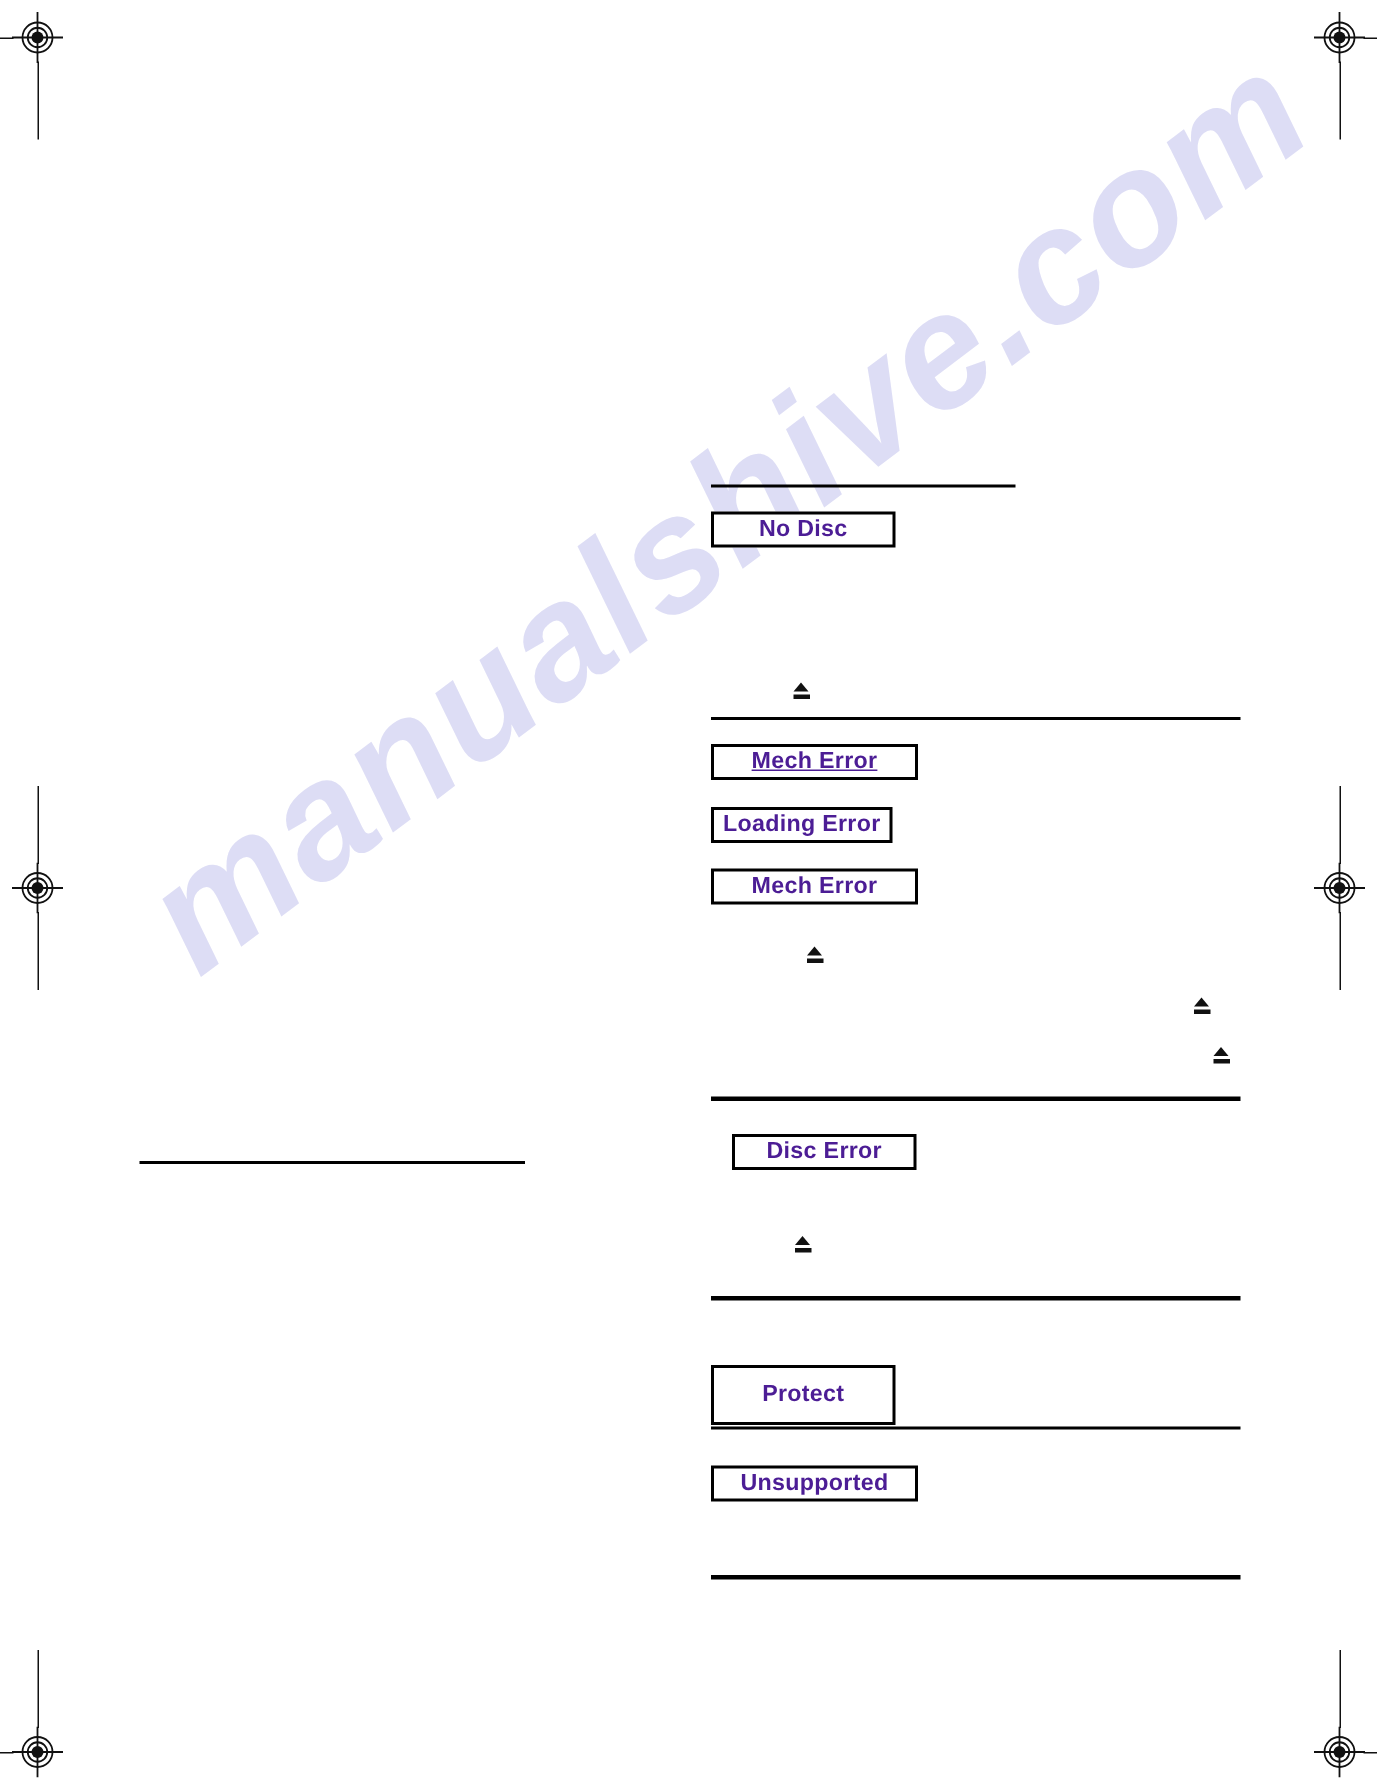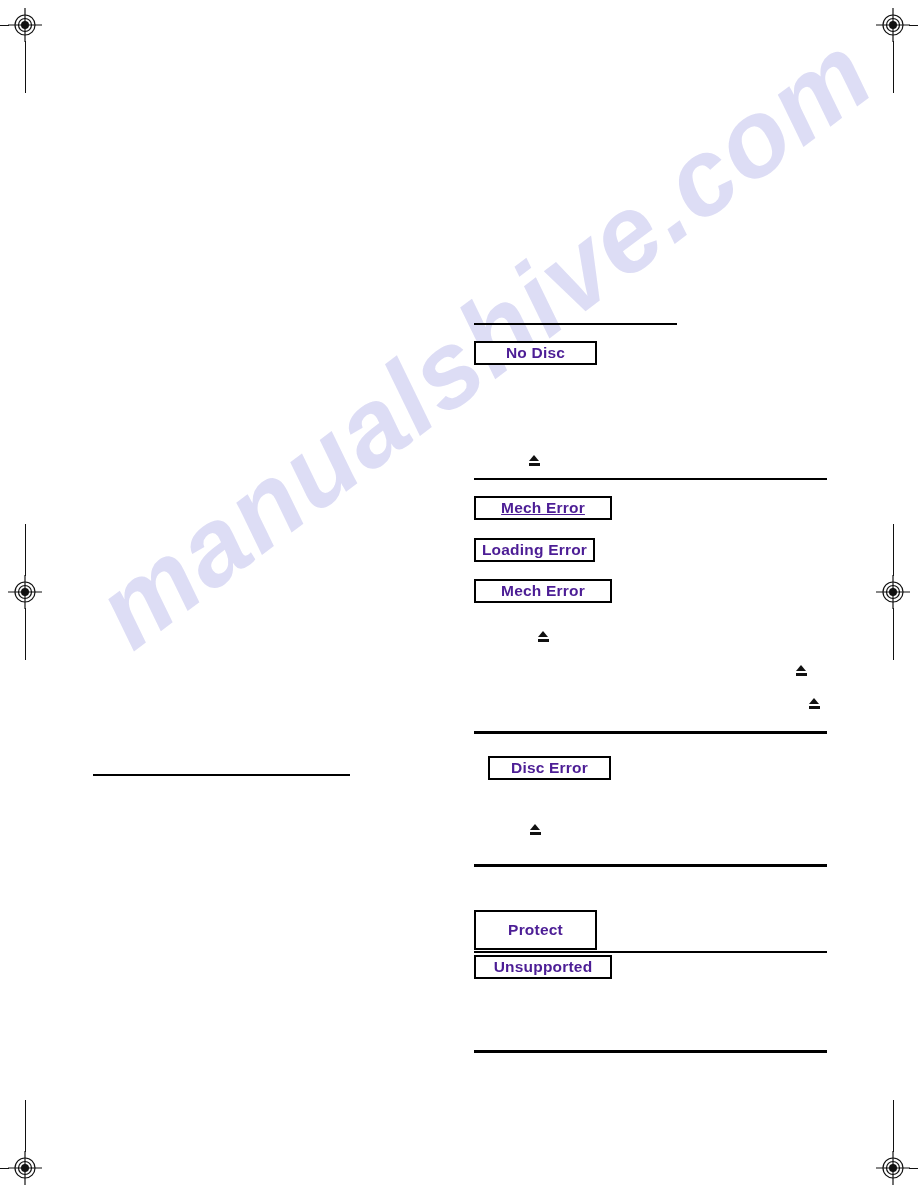--- a/index.html
+++ b/index.html
@@ -224,21 +224,21 @@
       </div>
       <div class="dispbox" style="left: 474px; top: 579px; width: 138px; height: 24px;">
         <span>Mech Error</span>
       </div>
       <div class="dispbox" style="left: 488px; top: 756px; width: 123px; height: 24px;">
         <span>Disc Error</span>
       </div>
       <div class="dispbox" style="left: 474px; top: 883px; width: 123px; height: 40px; margin-top: 27px;">
         <span>Protect</span>
       </div>
-      <div class="dispbox" style="left: 474px; top: 955px; width: 138px; height: 24px;">
+      <div class="dispbox" style="left: 474px; top: 977px; width: 138px; height: 24px;">
         <span>Unsupported</span>
       </div>
       <div class="eject" style="left: 529px; top: 455px; width: 11px; height: 11px;">
         <div class="tri"></div>
         <div class="bar"></div>
       </div>
       <div class="eject" style="left: 538px; top: 631px; width: 11px; height: 11px;">
         <div class="tri"></div>
         <div class="bar"></div>
       </div>

